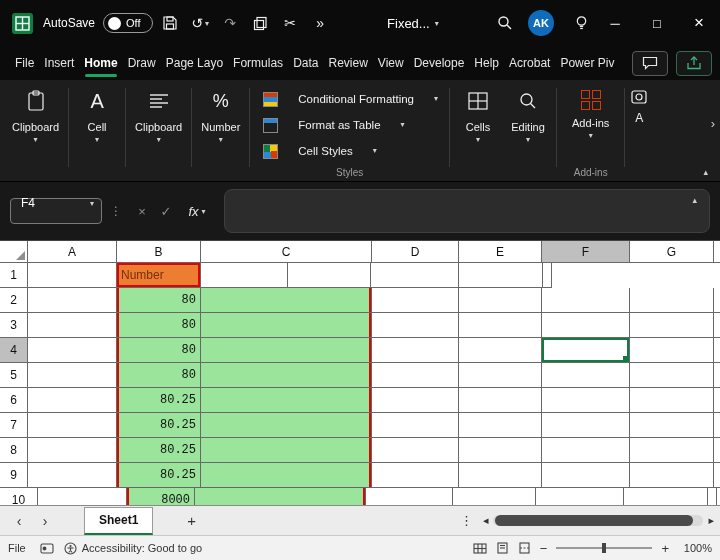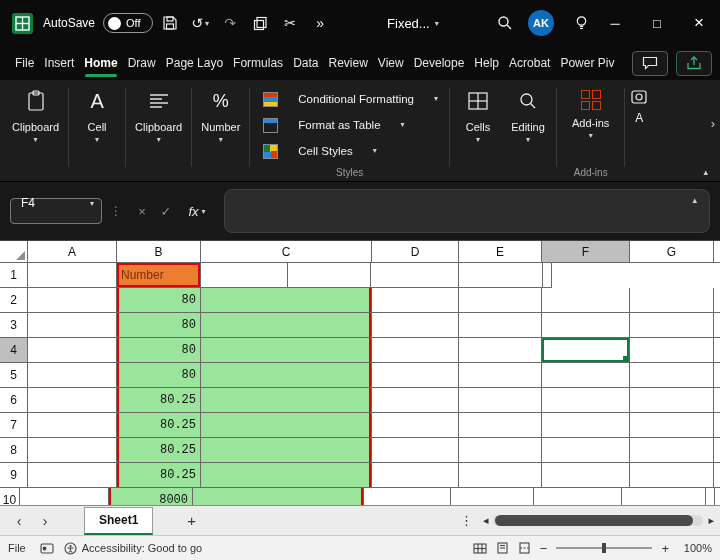--- a/index.html
+++ b/index.html
@@ -492,23 +492,23 @@
       <div class="gc" style="width: 89px;"></div>
       <div class="gc green num redl" style="width: 84px;">80.25</div>
       <div class="gc green redr" style="width: 171px;"></div>
       <div class="gc" style="width: 87px;"></div>
       <div class="gc" style="width: 83px;"></div>
       <div class="gc" style="width: 88px;"></div>
       <div class="gc" style="width: 84px;"></div>
       <div class="gc" style="width: 7px;"></div>
     </div>
     <div class="grow">
-      <div class="gc rowhead" style="width: 20px;">10</div>
-      <div class="gc" style="width: 89px;"></div>
-      <div class="gc green num redl" style="width: 84px; padding-left: 28px;">8000</div>
+      <div class="gc rowhead" style="width: 38px;">10</div>
+      <div class="gc" style="width: 89px;"></div>
+      <div class="gc green num redl" style="width: 68px; padding-left: 28px;">8000</div>
       <div class="gc green redr" style="width: 171px;"></div>
       <div class="gc" style="width: 87px;"></div>
       <div class="gc" style="width: 83px;"></div>
       <div class="gc" style="width: 88px;"></div>
       <div class="gc" style="width: 84px;"></div>
       <div class="gc" style="width: 7px;"></div>
     </div>
   </div>
 
 <div class="tabbar">

